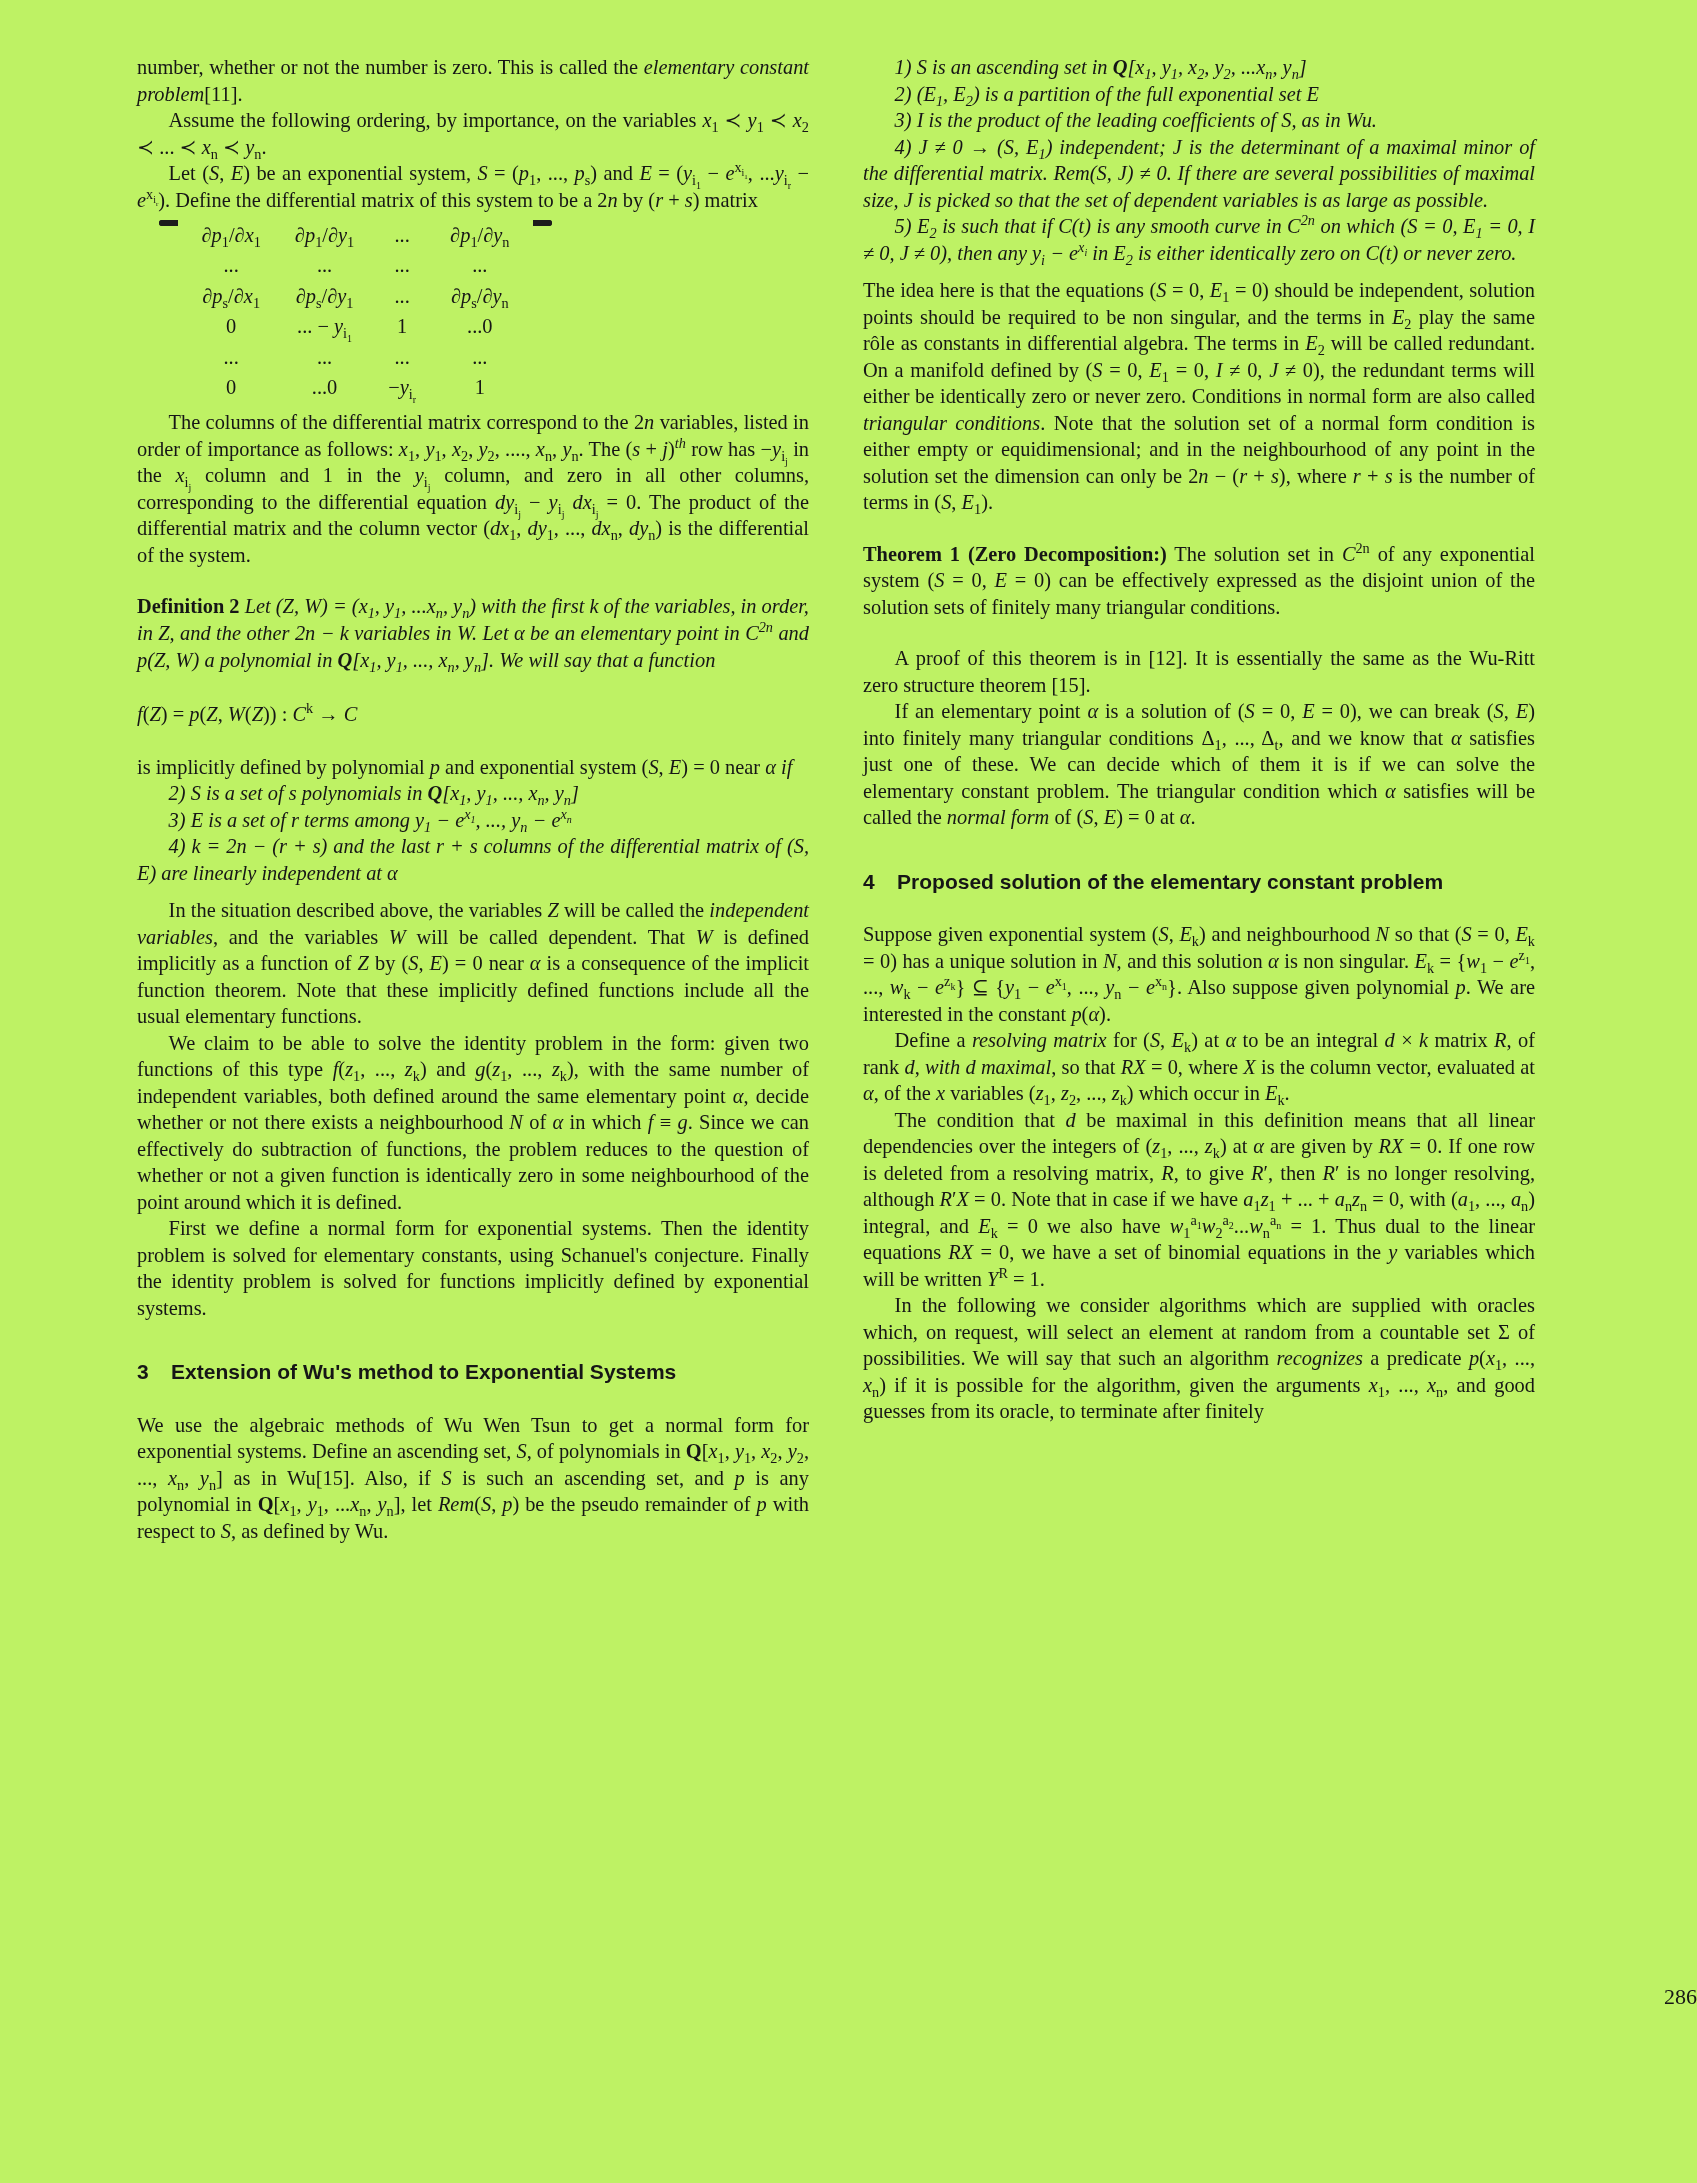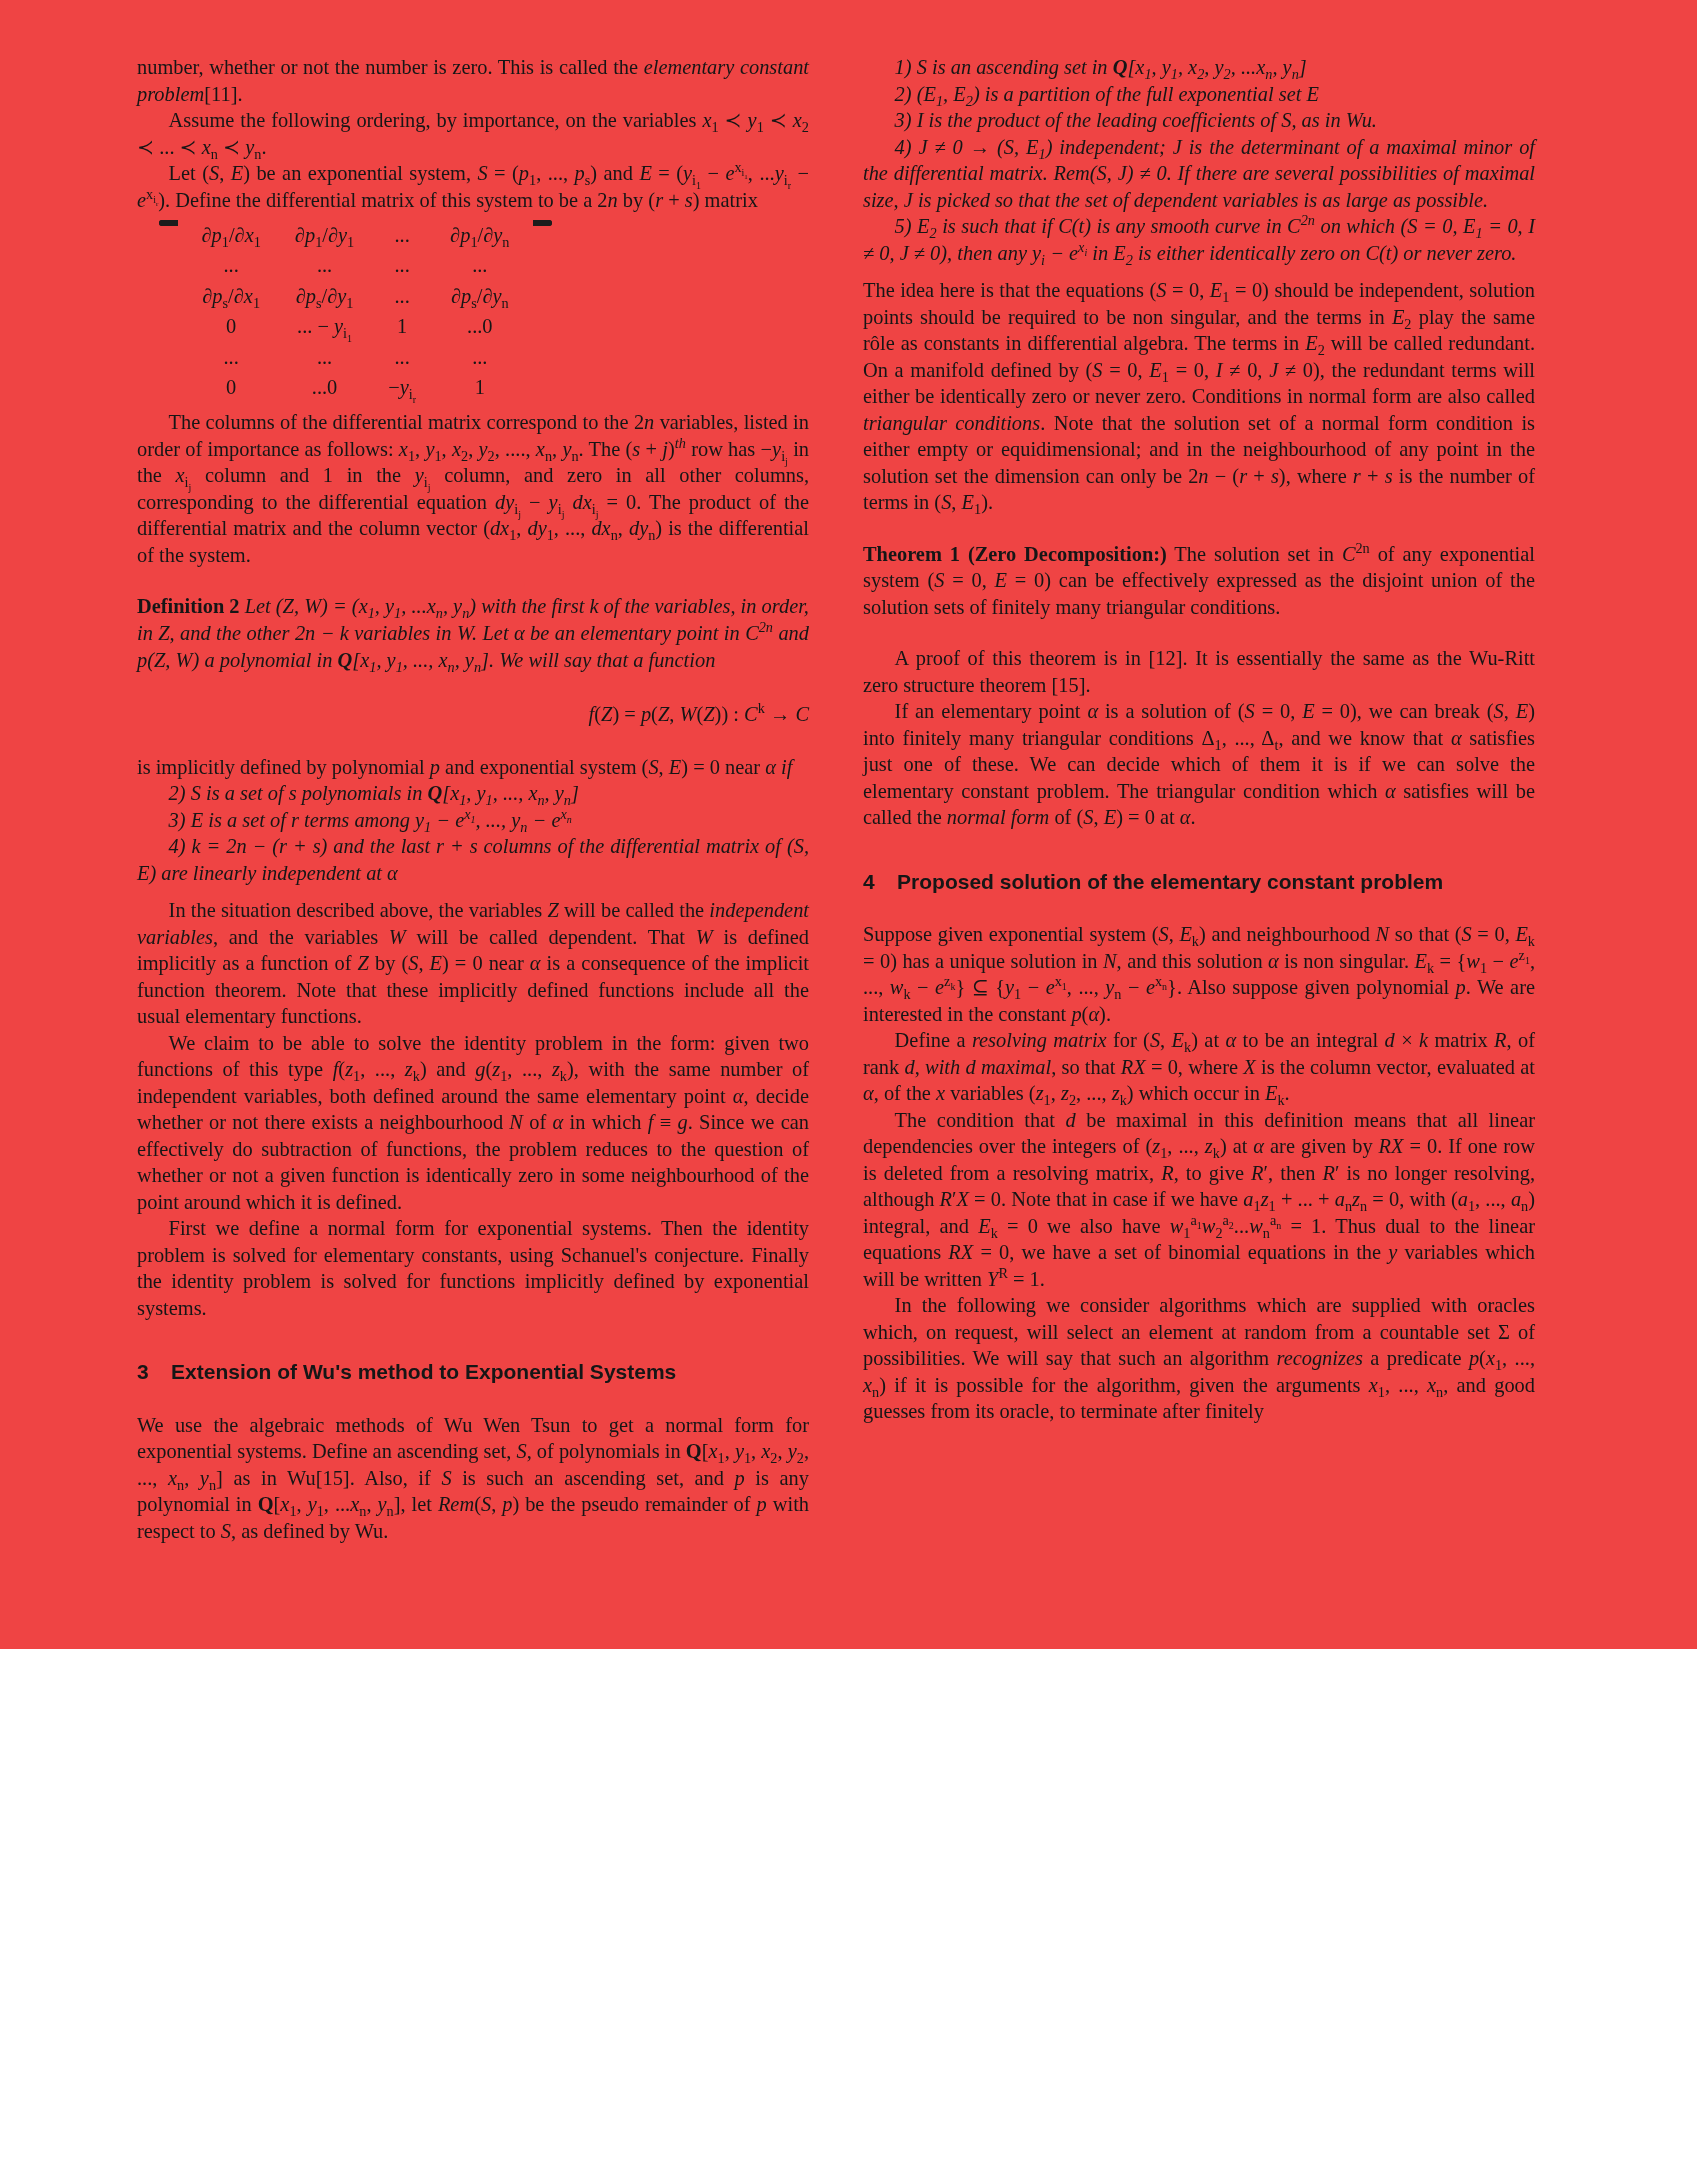--- a/index.html
+++ b/index.html
@@ -1,21 +1,21 @@
 <!DOCTYPE html>
 <html style="font-size:10.5px"><head>
 <meta charset="utf-8">
 <style>
   * { box-sizing: border-box; }
   html, body { margin: 0; padding: 0; background: #ffffff; }
   .page {
     position: relative;
     width: 1697px;
-    height: 1649px;
-    background: #ef4444;
+    height: 2183px;
+    background: #bef264;
     color: #161616;
     font-family: "Liberation Serif", "DejaVu Serif", serif;
     font-size: 20.4px;
     line-height: 1.3;
     overflow: hidden;
   }
   .columns {
     display: flex;
     gap: 54px;
     padding: 54px 162px 0 137px;
@@ -25,21 +25,21 @@
     margin: 0;
     text-align: justify;
     hyphens: none;
   }
   .indent { text-indent: 1.55em; }
   .spaced { margin-top: 11px; }
   .block { margin: 25px 0; }
   .block-first { margin: 0; }
   .list-item { text-indent: 1.55em; margin: 0; text-align: justify; }
   .equation {
-    text-align: right;
+    text-align: left;
     margin: 28px 0 26px 0;
   }
   .heading {
     font-family: "Liberation Sans", "DejaVu Sans", sans-serif;
     font-weight: bold;
     font-size: 21px;
     margin: 38px 0 26px 0;
     line-height: 1.25;
     display: flex;
     gap: 22.4px;

